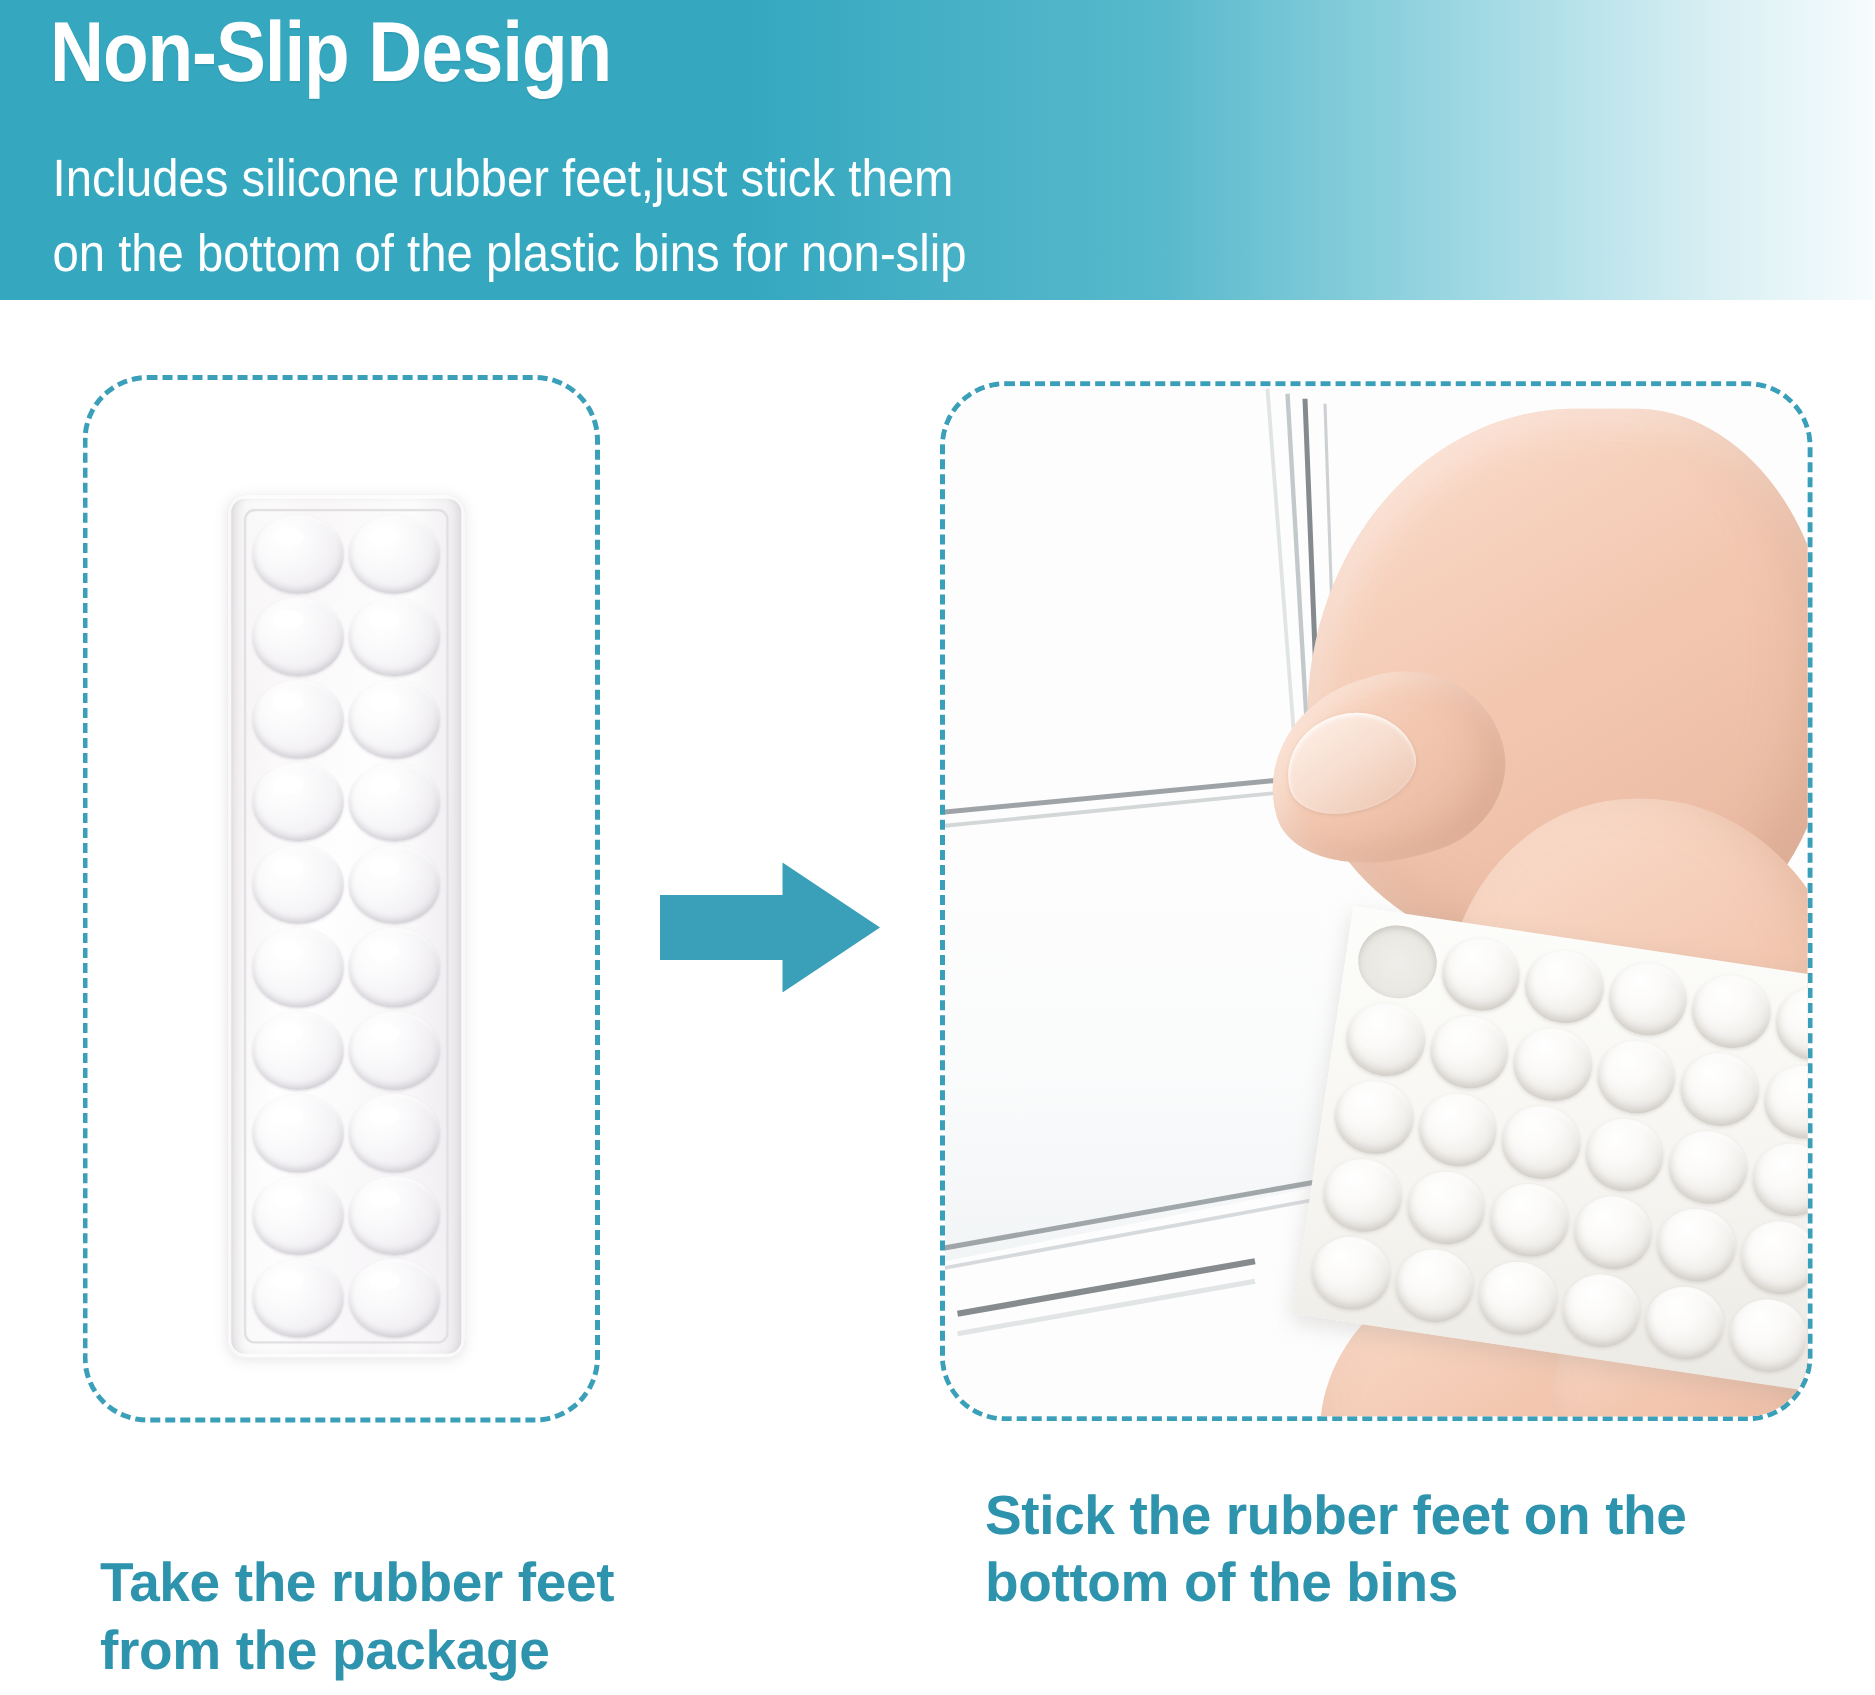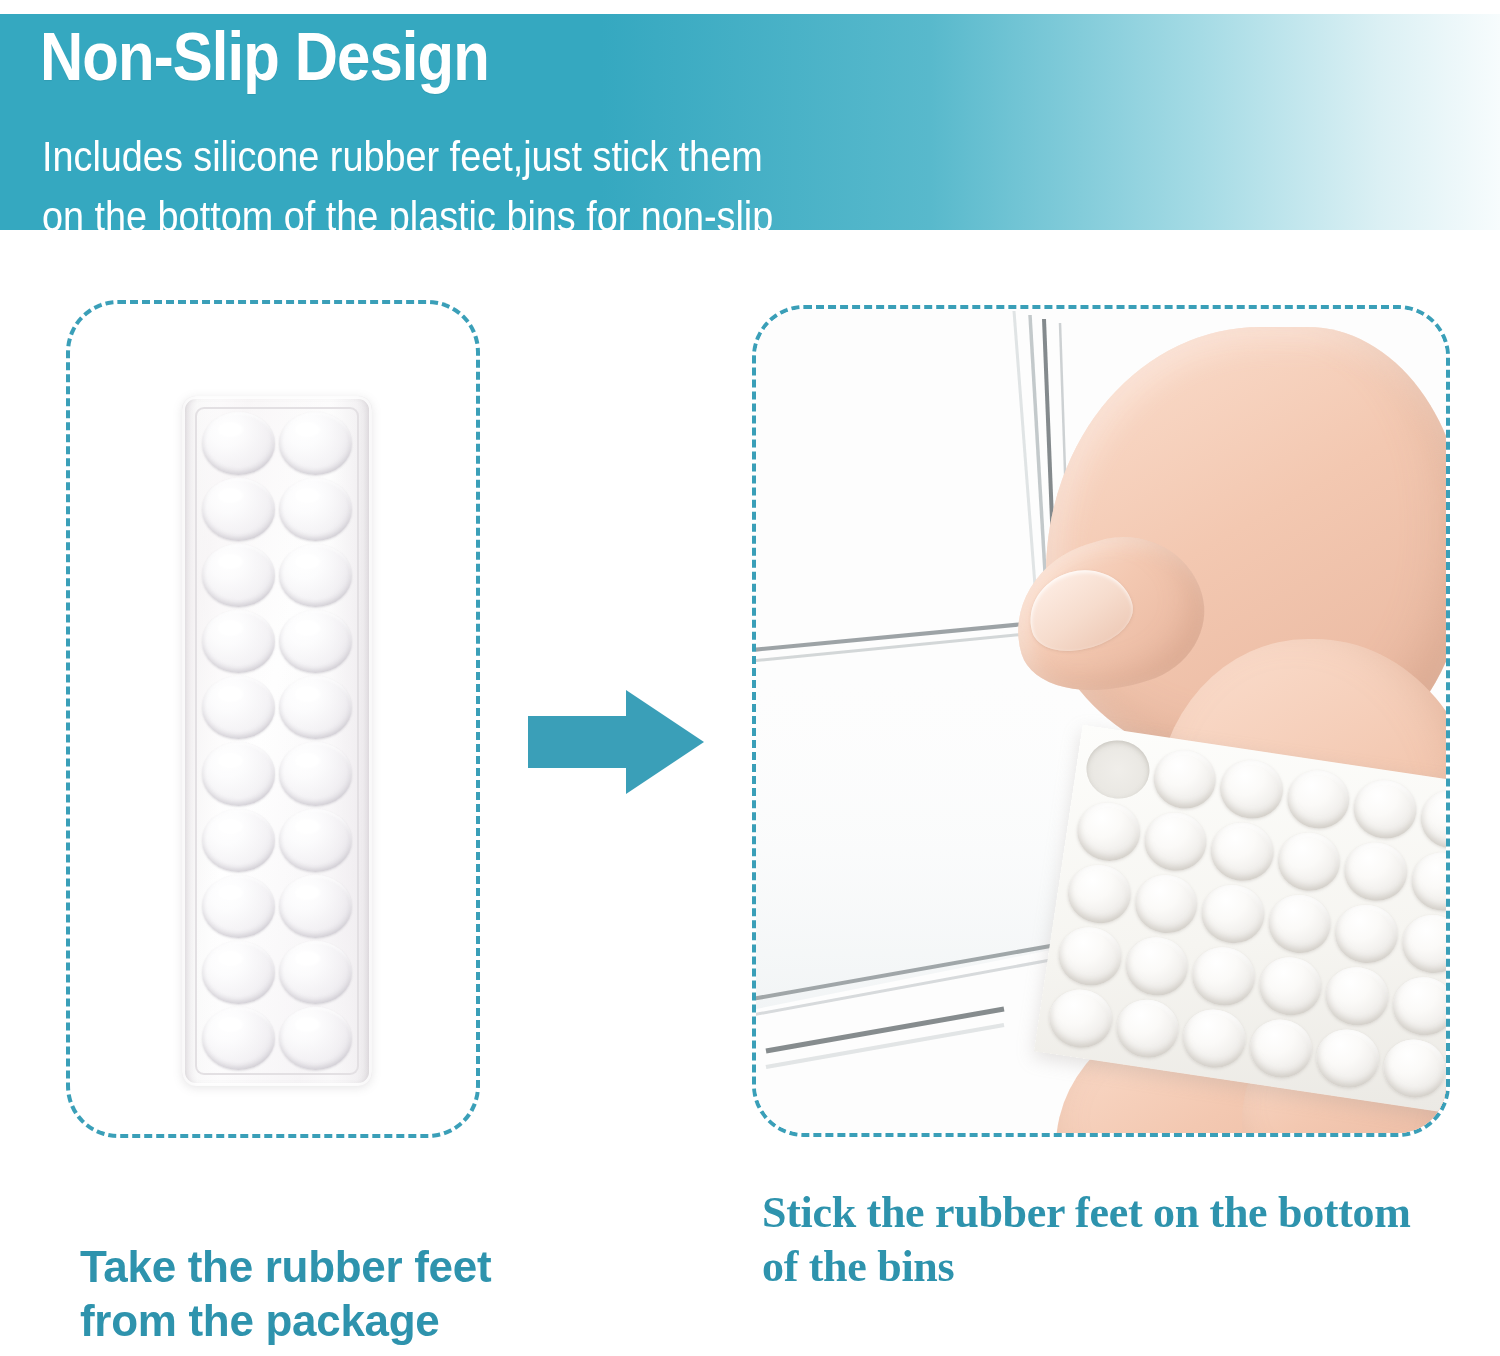--- a/index.html
+++ b/index.html
@@ -13,25 +13,24 @@
     position: relative;
     overflow: hidden;
     font-family: "Liberation Sans", sans-serif;
   }
 
   
   #header-banner {
     position: absolute;
     left: 0; top: 0;
     width: 1500px;
-    height: 216px;
+    height: 240px;
     background: linear-gradient(to right,
         #35a8c0 0%, #35a8c0 40%, #58b9cc 62%,
         #a5dbe5 80%, #dbf0f4 92%, #f7fcfd 100%);
-    margin-top: 14px;
   }
   #banner-title {
     position: absolute;
     left: 40px;
     top: 6px;
     color: #ffffff;
     font-size: 68px;
     font-weight: bold;
     letter-spacing: -1px;
     line-height: 1.08;
@@ -255,21 +254,21 @@
   
   .step-caption {
     position: absolute;
     color: #2e93ad;
     font-size: 44px;
     font-weight: bold;
     line-height: 1.22;
     letter-spacing: -0.3px;
   }
   #caption-left  { left: 80px;  top: 1240px; width: 430px; }
-  #caption-right { left: 762px; top: 1186px; width: 680px; font-family: Liberation Serif, serif; }
+  #caption-right { left: 788px; top: 1186px; width: 680px; }
 </style>
 </head>
 <body>
 
 <div id="header-banner">
   <div id="banner-title">Non-Slip Design</div>
   <div id="banner-subtitle">
     <span class="sub-line">Includes silicone rubber feet,just stick them</span>
     <span class="sub-line">on the bottom of the plastic bins for non-slip</span>
   </div>

